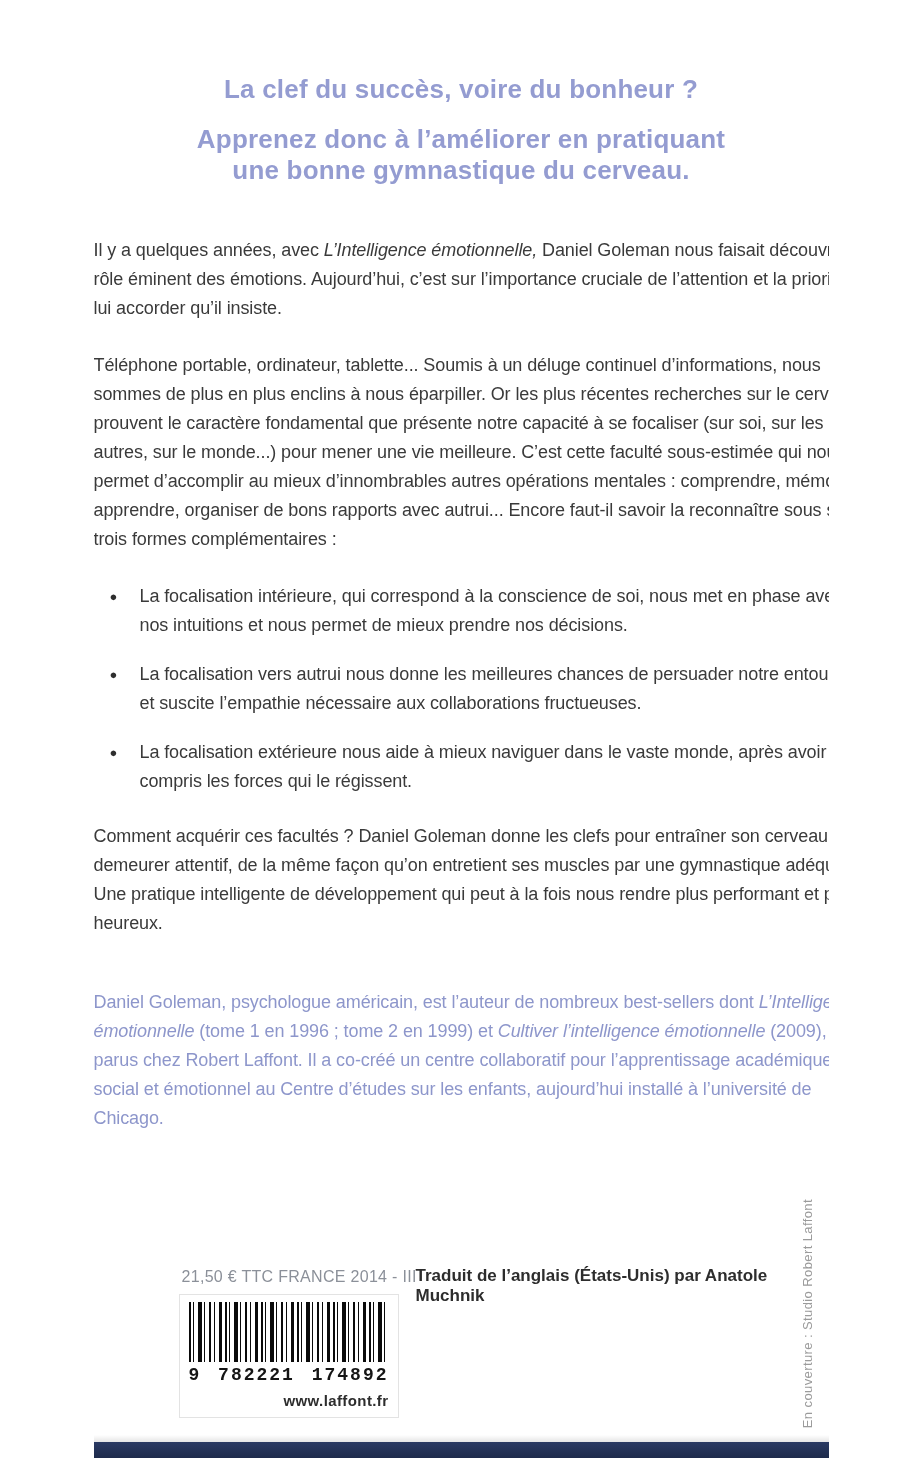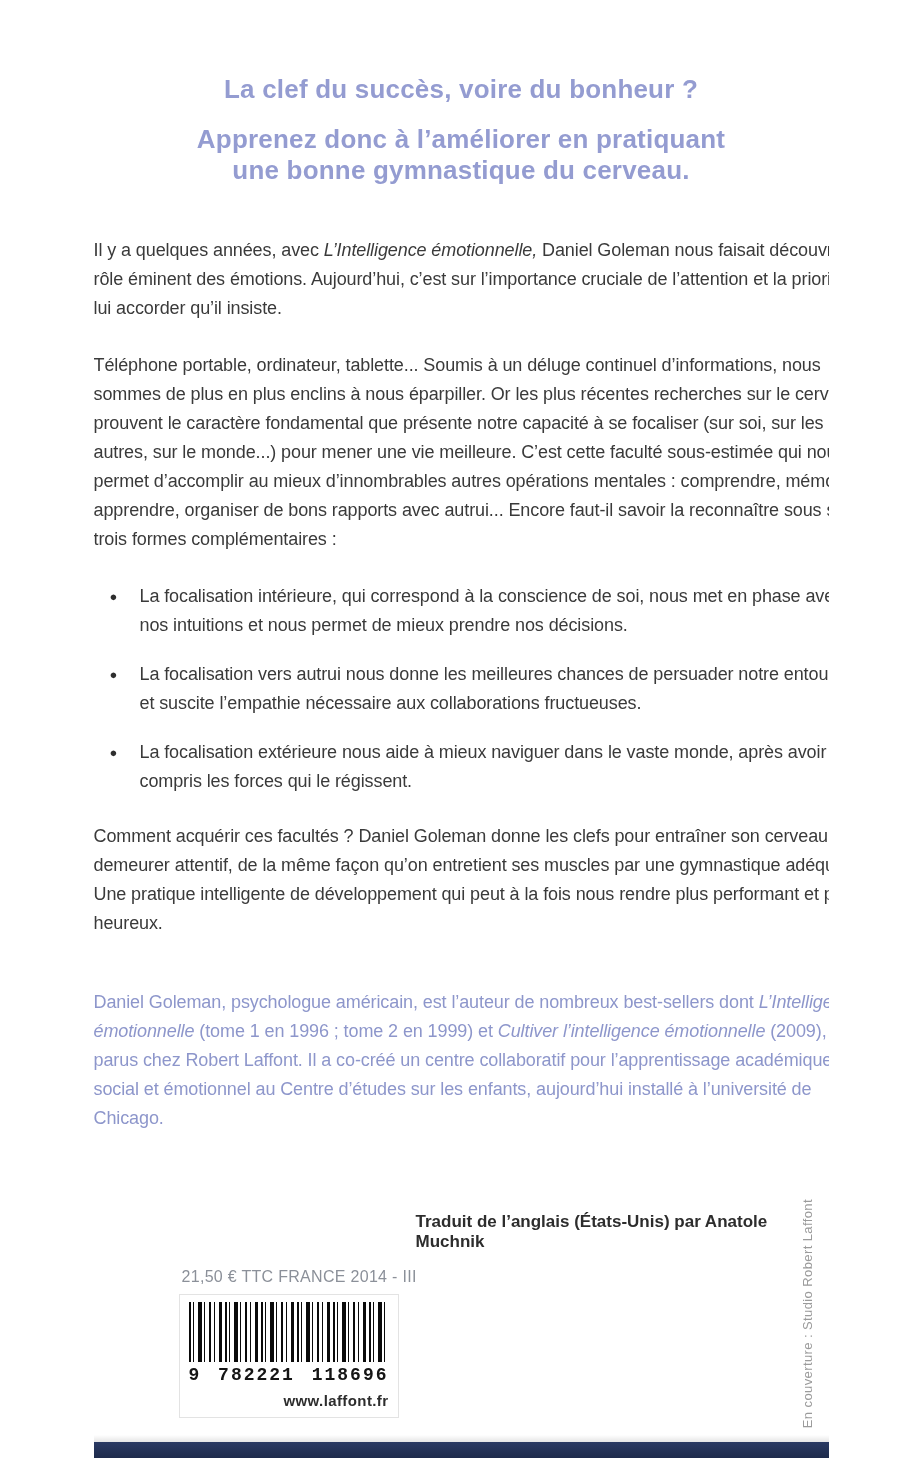--- a/index.html
+++ b/index.html
@@ -54,21 +54,21 @@
     line-height:29px;
     letter-spacing:-0.1px;
     color:#8d96cb;
   }
   
   .price {
     position:absolute; left:88px; top:1260px;
     font-size:16px; color:#8b9099; letter-spacing:0.3px;
   }
   .translation {
-    position:absolute; left:322px; top:1204px;
+    position:absolute; left:322px; top:1258px;
     font-size:17px; font-weight:bold; color:#2d2d2d;
   }
   .barcode-box {
     position:absolute; left:85px; top:1286px;
     width:220px;
     background:#ffffff;
     border:1px solid #e3e3e3;
     padding:7px 9px 8px;
   }
   .bars {
@@ -150,21 +150,21 @@
   <p class="bio"><span>Daniel Goleman, psychologue américain, est l’auteur de nombreux best-sellers dont </span><span class="italic">L’Intelligence émotionnelle</span><span> (tome 1 en 1996 ; tome 2 en 1999) et </span><span class="italic">Cultiver l’intelligence émotionnelle</span><span> (2009), tous parus chez Robert Laffont. Il a co-créé un centre collaboratif pour l’apprentissage académique, social et émotionnel au Centre d’études sur les enfants, aujourd’hui installé à l’université de Chicago.</span></p>
 
   <div class="price">21,50 € TTC FRANCE 2014 - III</div>
   <div class="translation">Traduit de l’anglais (États-Unis) par Anatole Muchnik</div>
 
   <div class="barcode-box">
     <div class="bars"></div>
     <div class="digits">
       <span>9</span>
       <span>782221</span>
-      <span>118696</span>
+      <span>174892</span>
     </div>
     <div class="website">www.laffont.fr</div>
   </div>
 
   <div class="side-credit">En couverture : Studio Robert Laffont</div>
 
   <div class="bottom-shadow"></div>
   <div class="bottom-bar"></div>
 
 </div>

